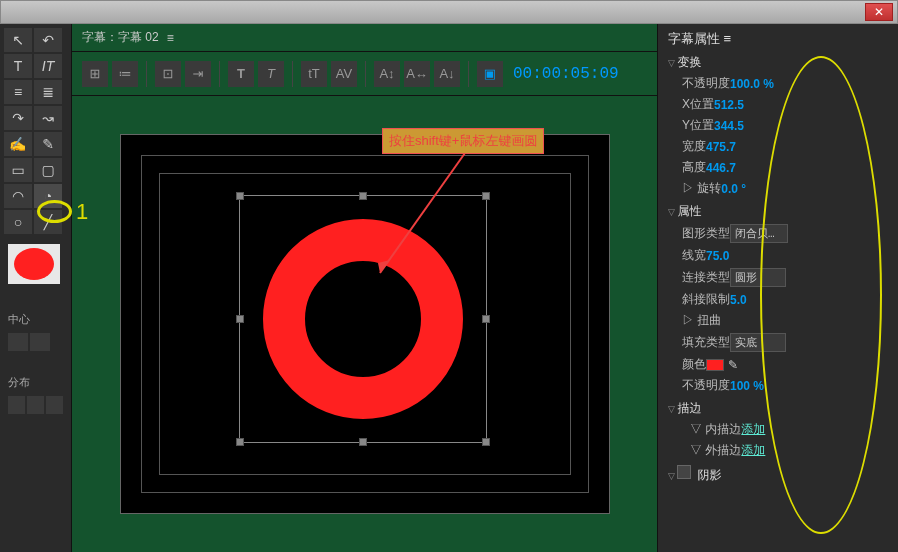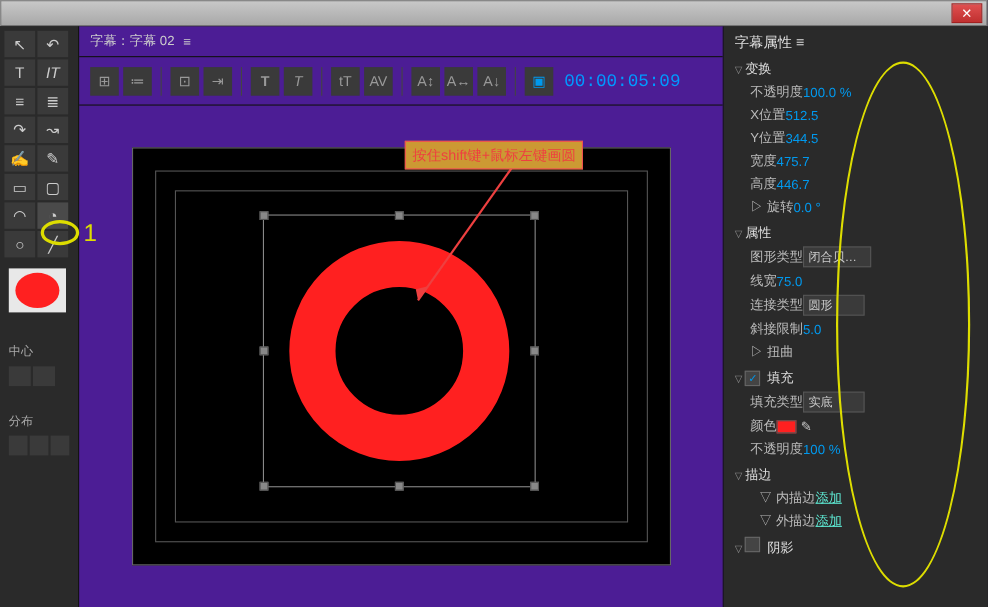--- a/index.html
+++ b/index.html
@@ -10,48 +10,48 @@
 .toolbar { width: 72px; background: #2a2a2a; border-right: 1px solid #111; padding: 4px; display: flex; flex-direction: column; gap: 2px; }
 .tool-row { display: flex; gap: 2px; }
 .tool-btn { width: 28px; height: 24px; background: #3a3a3a; display: flex; align-items: center; justify-content: center; color: #ccc; cursor: pointer; font-size: 14px; }
 .tool-btn.active { background: #4a4a4a; }
 .color-preview { margin: 8px 4px; width: 52px; height: 40px; background: #e8e8e8; display: flex; align-items: center; justify-content: center; }
 .color-circle { width: 40px; height: 32px; background: #ff2020; border-radius: 50%; }
 .panel-section { margin-top: 18px; font-size: 11px; color: #aaa; padding: 0 4px; }
 .panel-title { margin-bottom: 6px; }
 .align-row { display: flex; gap: 2px; margin-bottom: 4px; }
 .align-btn { width: 20px; height: 18px; background: #3a3a3a; cursor: pointer; }
-.canvas-area { flex: 1; background: #4c1d95; display: flex; flex-direction: column; border-right: 1px solid #111; }
+.canvas-area { flex: 1; background: #14532d; display: flex; flex-direction: column; border-right: 1px solid #111; }
 .canvas-header { height: 28px; display: flex; align-items: center; padding: 0 10px; border-bottom: 1px solid #111; font-size: 12px; gap: 8px; }
 .canvas-toolbar { height: 44px; display: flex; align-items: center; padding: 0 10px; gap: 4px; border-bottom: 1px solid #111; }
 .ct-btn { width: 26px; height: 26px; background: #3a3a3a; display: flex; align-items: center; justify-content: center; color: #999; cursor: pointer; font-size: 13px; }
 .ct-sep { width: 1px; height: 26px; background: #444; margin: 0 4px; }
 .timecode { color: #0099ff; font-size: 16px; margin-left: 6px; font-family: Liberation Mono, monospace; }
 .canvas-viewport { flex: 1; display: flex; align-items: center; justify-content: center; position: relative; }
 .canvas-black { width: 490px; height: 380px; background: #000; position: relative; border: 1px solid #666; }
 .safe-zone1 { position: absolute; inset: 20px; border: 1px solid #555; }
 .safe-zone2 { position: absolute; inset: 38px; border: 1px solid #555; }
 .bbox { position: absolute; left: 118px; top: 60px; width: 248px; height: 248px; border: 1px solid #888; }
 .handle { position: absolute; width: 8px; height: 8px; background: #888; border: 1px solid #555; }
 .h-tl { left: -4px; top: -4px; } .h-t { left: 50%; top: -4px; margin-left: -4px; } .h-tr { right: -4px; top: -4px; }
 .h-l { left: -4px; top: 50%; margin-top: -4px; } .h-r { right: -4px; top: 50%; margin-top: -4px; }
 .h-bl { left: -4px; bottom: -4px; } .h-b { left: 50%; bottom: -4px; margin-left: -4px; } .h-br { right: -4px; bottom: -4px; }
 .red-ring { position: absolute; left: 50%; top: 50%; width: 200px; height: 200px; border: 42px solid #ff2020; border-radius: 50%; transform: translate(-50%, -50%); }
-.annotation { position: absolute; left: 368px; top: 128px; background: #cc9933; border: 1px solid #ee5050; padding: 3px 6px; color: #ee4040; font-size: 13px; z-index: 10; }
+.annotation { position: absolute; left: 382px; top: 128px; background: #cc9933; border: 1px solid #ee5050; padding: 3px 6px; color: #ee4040; font-size: 13px; z-index: 10; }
 .arrow-line { position: absolute; left: 370px; top: 148px; width: 105px; height: 132px; pointer-events: none; z-index: 9; }
 .ann-circle { position: absolute; left: 37px; top: 200px; width: 35px; height: 23px; border: 3px solid #dddd00; border-radius: 50%; z-index: 11; }
 .ann-num { position: absolute; left: 76px; top: 199px; color: #dddd00; font-size: 22px; z-index: 11; }
 .props-panel { width: 240px; background: #2a2a2a; padding: 6px 10px; overflow: hidden; font-size: 12px; position: relative; }
 .props-title { font-size: 13px; margin-bottom: 6px; color: #ddd; }
 .prop-section { color: #ddd; font-size: 12px; margin: 4px 0 2px; cursor: pointer; }
 .prop-section::before { content: "▽ "; font-size: 9px; color: #888; }
 .prop-row { display: flex; align-items: center; padding: 2px 0 2px 14px; color: #bbb; font-size: 12px; }
-.prop-val { color: #0099ee; font-size: 12px; }
+.prop-val { color: #0099ee; font-size: 12px; font-weight: bold; }
 .prop-check { width: 14px; height: 14px; background: #444; border: 1px solid #666; margin-right: 6px; display: inline-flex; align-items: center; justify-content: center; color: #0099ee; font-size: 10px; }
-.prop-select { background: #3a3a3a; border: 1px solid #555; color: #ccc; padding: 1px 12px 1px 4px; font-size: 11px; min-width: 56px; }
+.prop-select { background: #3a3a3a; border: 1px solid #555; color: #ccc; padding: 1px 12px 1px 4px; font-size: 11px; min-width: 56px; font-family: Liberation Mono, monospace; }
 .color-swatch { width: 18px; height: 12px; background: #ff2020; border: 1px solid #555; display: inline-block; vertical-align: middle; }
 .eyedrop { display: inline-block; margin-left: 4px; font-size: 12px; color: #ccc; }
 .add-link { color: #5eead4; text-decoration: underline; cursor: pointer; }
 .sub-indent { padding-left: 22px; }
 .yellow-ellipse { position: absolute; left: 760px; top: 56px; width: 122px; height: 478px; border: 2px solid #dddd00; border-radius: 50%; z-index: 20; pointer-events: none; }
 </style>
 </head>
 <body>
 
 <div class="titlebar">
@@ -199,21 +199,20 @@
       </div>
     <div class="prop-row">
         <span>斜接限制</span>
         <span class="prop-val">5.0</span>
       </div>
     <div class="prop-row">
         <span>▷ <span>扭曲</span></span>
         <span></span>
       </div>
 
-    <div class="prop-section"><span class="prop-check">✓</span><span>填充</span></div>
     <div class="prop-row">
         <span>填充类型</span>
         <span class="prop-select">实底</span>
       </div>
     <div class="prop-row">
         <span>颜色</span>
         <span><span class="color-swatch"></span><span class="eyedrop">✎</span></span>
       </div>
     <div class="prop-row">
         <span>不透明度</span>

